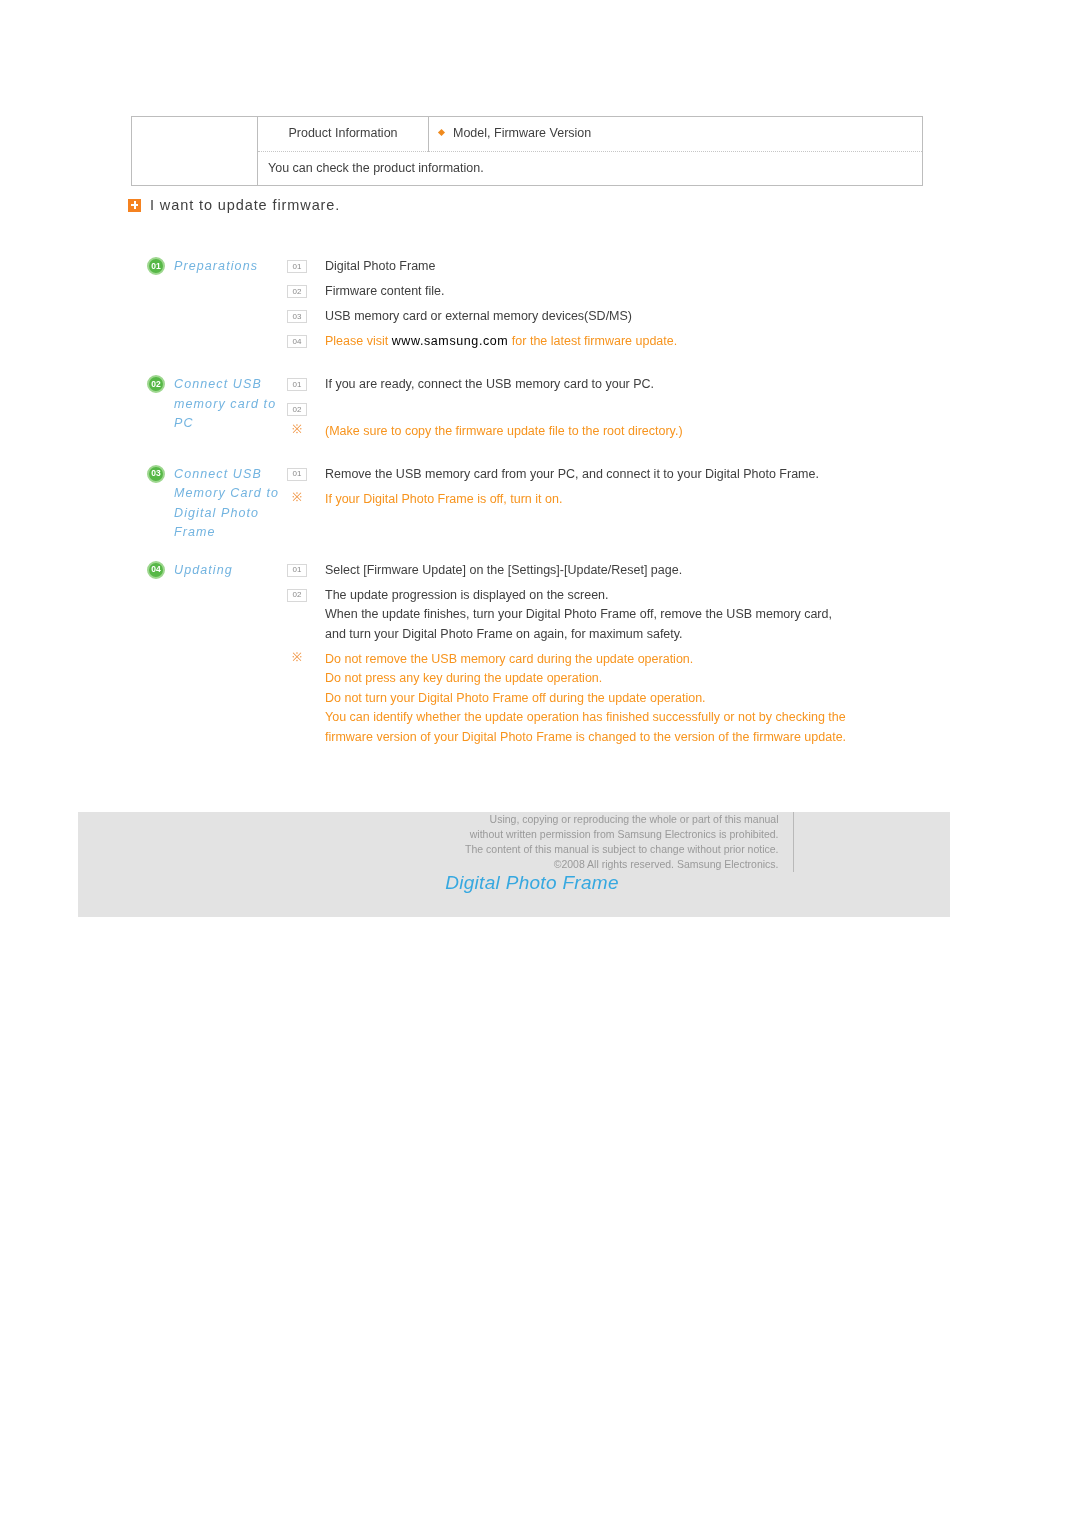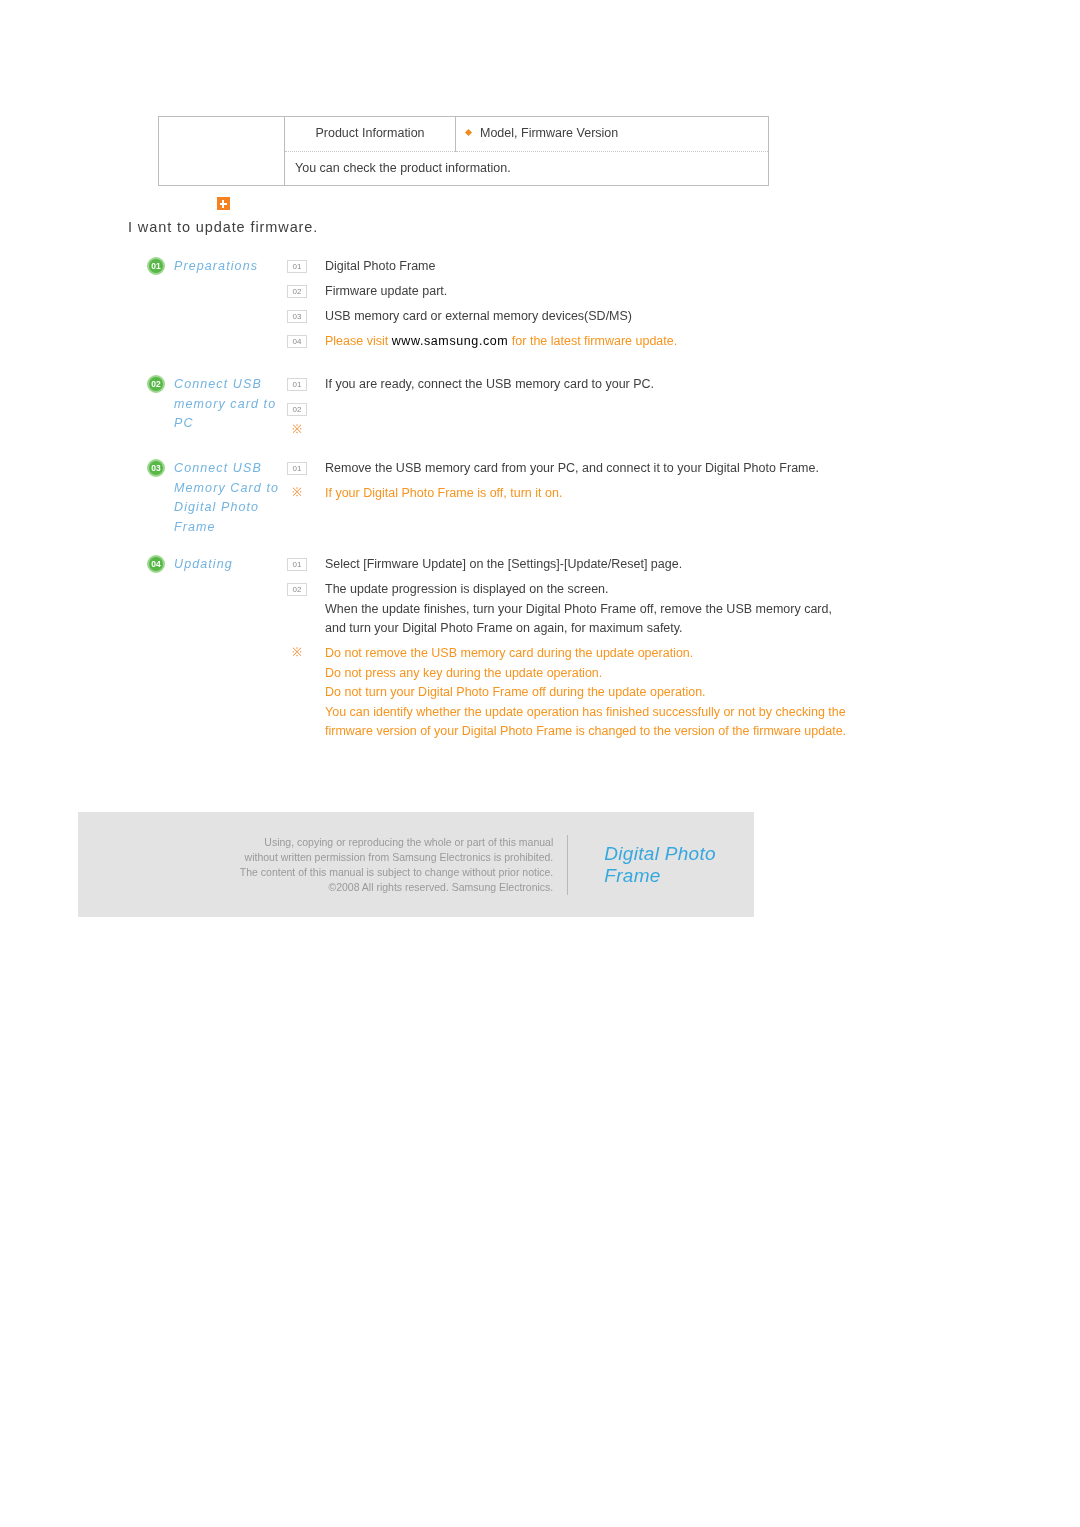--- a/index.html
+++ b/index.html
@@ -12,23 +12,23 @@
     height: 1527px;
     font-family: "Liberation Sans", sans-serif;
     color: #3b3b3b;
     position: relative;
     overflow: hidden;
   }
 
   
   .info-table {
     position: absolute;
-    left: 158px;
+    left: 131px;
     top: 116px;
-    width: 611px;
+    width: 792px;
     border-collapse: collapse;
     table-layout: fixed;
   }
   .info-table td {
     border: 1px solid #bdbdbd;
     font-size: 12.5px;
     color: #3f3f3f;
     padding: 8px 10px;
     vertical-align: middle;
     line-height: 1.4;
@@ -60,21 +60,20 @@
   }
 
   
   .section-heading {
     position: absolute;
     left: 128px;
     top: 197px;
     display: flex;
     align-items: center;
     gap: 9px;
-    flex-direction: column;
   }
   .heading-icon {
     width: 13px;
     height: 13px;
     background: #f58220;
     display: inline-block;
     position: relative;
     flex: none;
   }
   .heading-icon::before,
@@ -183,25 +182,26 @@
     color: #000000;
     letter-spacing: 0.6px;
   }
   .sub-text .ln { display: block; }
 
   
   .footer {
     position: absolute;
     left: 78px;
     top: 812px;
-    width: 676px;
+    width: 872px;
     height: 105px;
     background: #e3e3e3;
     display: flex;
     align-items: center;
+    flex-direction: column;
   }
   .footer-copy {
     width: 500px;
     text-align: right;
     padding-right: 14px;
     border-right: 1px solid #b9b9b9;
     font-size: 10.5px;
     line-height: 15px;
     color: #9a9a9a;
     margin-left: 44px;
@@ -244,21 +244,21 @@
       <div class="step-right">
         <div class="sub-item">
           <span class="sub-marker">01</span>
           <span class="sub-text">
             <span class="ln">Digital Photo Frame</span>
           </span>
         </div>
         <div class="sub-item">
           <span class="sub-marker">02</span>
           <span class="sub-text">
-            <span class="ln">Firmware update part.</span>
+            <span class="ln">Firmware content file.</span>
           </span>
         </div>
         <div class="sub-item">
           <span class="sub-marker">03</span>
           <span class="sub-text">
             <span class="ln">USB memory card or external memory devices(SD/MS)</span>
           </span>
         </div>
         <div class="sub-item">
           <span class="sub-marker">04</span>
@@ -276,20 +276,23 @@
           <span class="sub-marker">01</span>
           <span class="sub-text">
             <span class="ln">If you are ready, connect the USB memory card to your PC.</span>
           </span>
         </div>
         <div class="sub-item">
           <span class="sub-marker">02</span>
         </div>
         <div class="sub-item">
           <span class="sub-marker note">※</span>
+          <span class="sub-text orange">
+            <span class="ln">(Make sure to copy the firmware update file to the root directory.)</span>
+          </span>
         </div>
       </div>
     </div>
     <div class="step">
       <div class="step-left">
         <div class="step-badge">03</div>
         <div class="step-title">Connect USB Memory Card to Digital Photo Frame</div>
       </div>
       <div class="step-right">
         <div class="sub-item">

